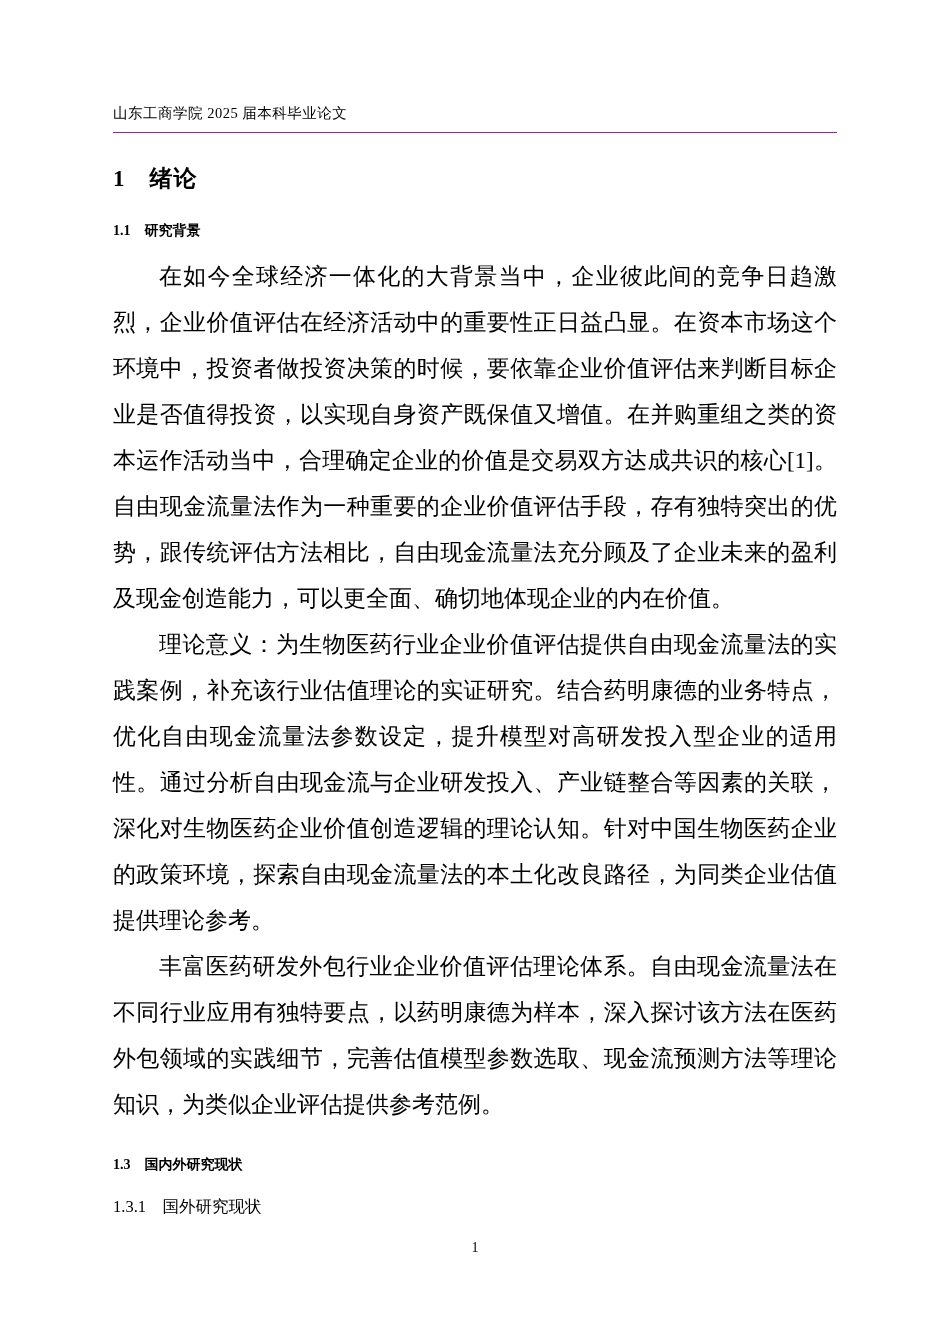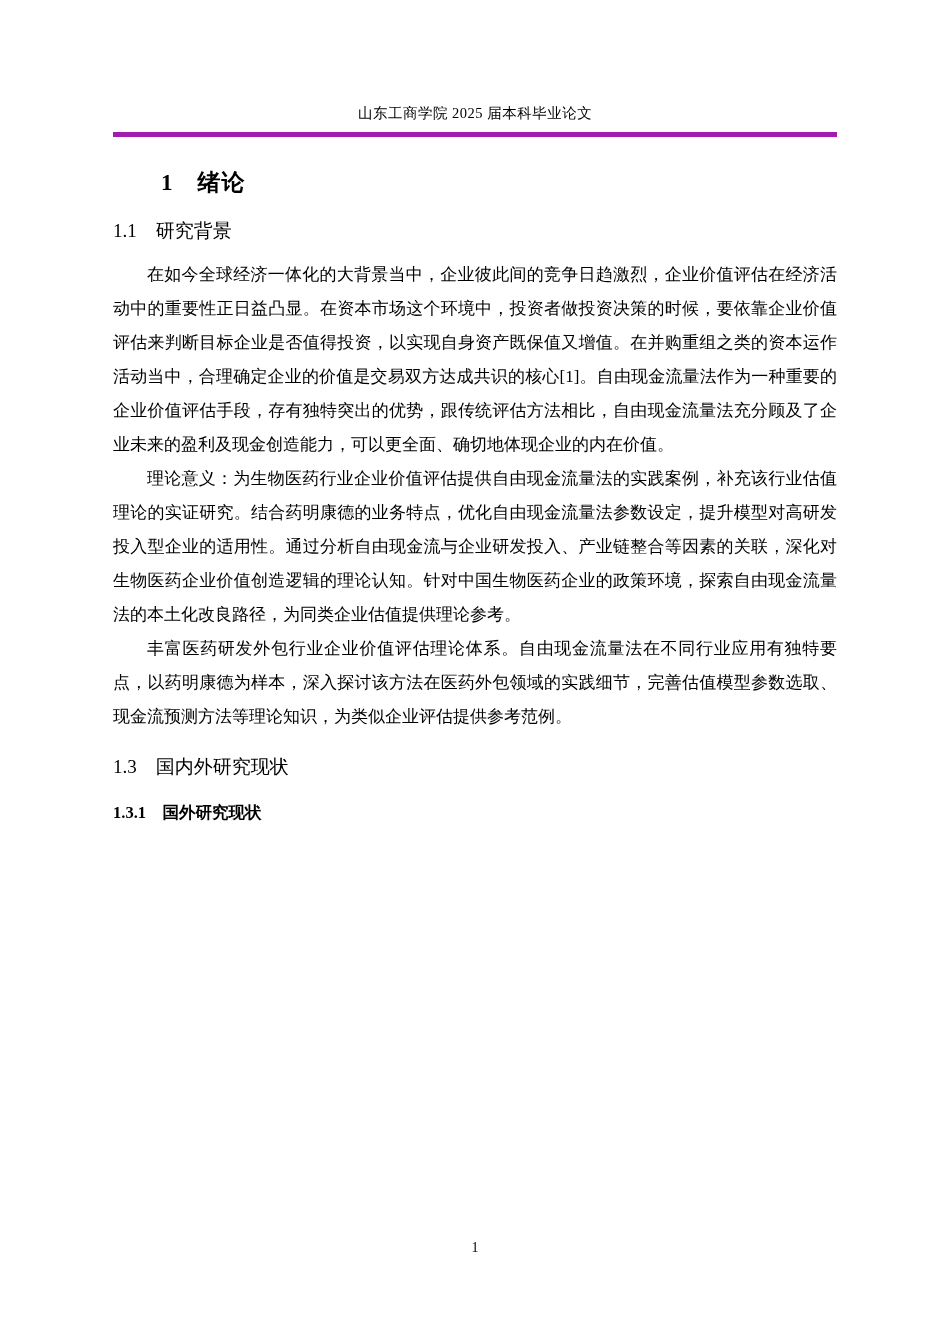--- a/index.html
+++ b/index.html
@@ -11,47 +11,46 @@
   .page {
     position: relative;
     width: 950px;
     height: 1344px;
     margin: 0 auto;
     background: #ffffff;
     padding: 104px 113px 0 113px;
     overflow: hidden;
   }
   .page-header {
-    text-align: center;
+    text-align: left;
     font-size: 14.5px;
     letter-spacing: 0.5px;
     padding-bottom: 9px;
-    border-bottom: 5px solid #a21caf;
+    border-bottom: 1px solid #a21caf;
   }
   .chapter-title {
     margin-top: 30px;
     font-size: 23px;
     font-weight: bold;
     letter-spacing: 1px;
-    margin-left: 48px;
   }
   .section-title {
-    margin-top: 20px;
+    margin-top: 28px;
     margin-bottom: 14px;
-    font-size: 19px;
-    font-weight: normal;
+    font-size: 14px;
+    font-weight: bold;
   }
   .subsection-title {
     margin-top: 22px;
     margin-bottom: 10px;
     font-size: 16.5px;
-    font-weight: bold;
+    font-weight: normal;
   }
   .para {
-    font-size: 17px;
+    font-size: 23px;
     line-height: 2;
     text-align: justify;
     text-indent: 2em;
   }
   .page-footer {
     position: absolute;
     left: 0;
     right: 0;
     bottom: 88px;
     text-align: center;

